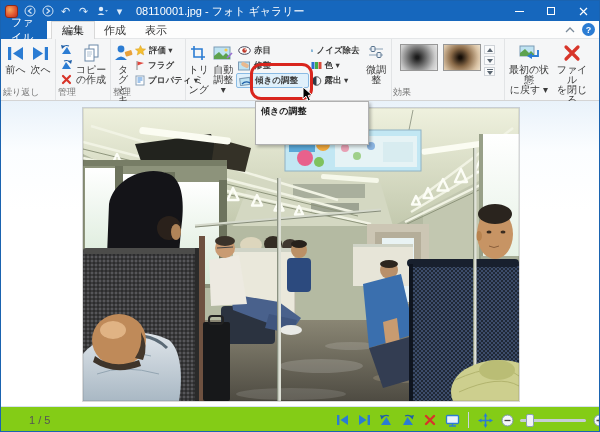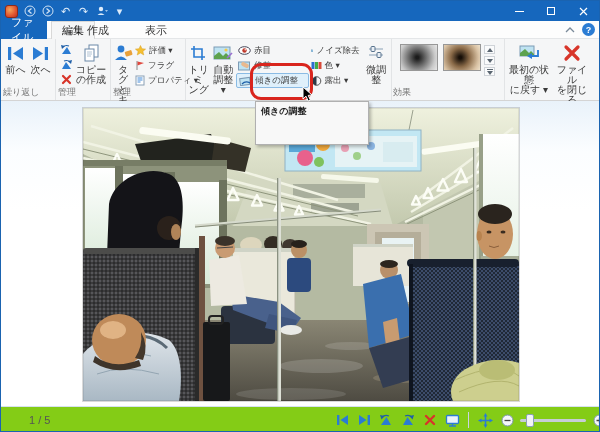--- a/index.html
+++ b/index.html
@@ -19,36 +19,36 @@
   .wbtn{width:32px;height:20px;display:flex;align-items:center;justify-content:center;}
   .glyph-min{width:9px;height:1px;background:#fff;}
   .glyph-max{width:8px;height:8px;border:1px solid #fff;}
 
   
   .tabrow{position:absolute;left:0;top:20px;width:100%;height:18px;background:#fdfdfd;border-bottom:1px solid #e4e6e8;}
   .tab{position:absolute;top:0;height:18px;display:flex;align-items:center;justify-content:center;
        font-size:11px;color:#333;padding:0 10px;}
   .tab-file{left:0;background:#1667bd;color:#fff;width:46px;}
   .tab-edit{left:50px;background:#f5f6f7;border:1px solid #d8d8d8;border-bottom:none;color:#1a1a1a;font-family:Liberation Mono, monospace;}
-  .tab-create{left:76px;}
+  .tab-create{left:93px;}
   .tab-view{left:134px;}
   .tabrow-right{position:absolute;right:4px;top:2px;display:flex;align-items:center;gap:6px;}
   .chev{width:13px;height:13px;display:flex;align-items:center;justify-content:center;}
   .helpbtn{width:13px;height:13px;border-radius:50%;background:#2b7cd3;color:#fff;font-size:9px;font-weight:bold;
            display:flex;align-items:center;justify-content:center;}
 
   
   .ribbon{position:absolute;left:0;top:38px;width:100%;height:62px;background:#f5f6f7;border-bottom:1px solid #d4d4d4;}
   .rg{position:absolute;top:0;height:61px;border-right:1px solid #e2e4e6;}
   .gc{display:flex;align-items:flex-start;padding-top:2px;}
   .gl{position:absolute;bottom:1px;left:0;right:0;text-align:left;font-size:9px;color:#777;white-space:nowrap;}
   .bb{display:flex;flex-direction:column;align-items:center;font-size:10px;line-height:10px;color:#3a3a3a;
       text-align:center;white-space:pre-line;}
   .bb .ic{height:24px;display:flex;align-items:center;justify-content:center;}
-  .scol{display:flex;flex-direction:column;}
+  .scol{display:flex;flex-direction:column;font-weight:bold;}
   .srow{display:flex;align-items:center;gap:3px;height:15px;font-size:8.5px;color:#3a3a3a;padding:0 2px;white-space:nowrap;}
   .srow.hover{background:#dff0fb;border:1px solid #8abbe4;border-radius:2px;}
   .icon-btn{width:16px;height:15px;display:flex;align-items:center;justify-content:center;}
   .thumb{width:38px;height:27px;border:1px solid #979797;margin-top:3px;}
   .th1{background:radial-gradient(circle at 45% 50%,#1c1c1c 6%,#6e6e6e 38%,#c9c9c9 75%,#e8e8e8 100%);}
   .th2{background:radial-gradient(circle at 45% 50%,#170f08 6%,#8a6a48 40%,#d9c2a4 78%,#efe2cc 100%);}
   .arrcol{display:flex;flex-direction:column;gap:2px;margin:4px 0 0 3px;}
   .arrbtn{width:11px;height:9px;border:1px solid #cfd3d8;background:#fafbfc;display:flex;align-items:center;justify-content:center;}
   .tup{width:0;height:0;border-left:3px solid transparent;border-right:3px solid transparent;border-bottom:4px solid #5a6570;}
   .tdn{width:0;height:0;border-left:3px solid transparent;border-right:3px solid transparent;border-top:4px solid #5a6570;}
@@ -101,20 +101,21 @@
       <span class="qbtn">↷</span>
       <span class="qbtn">
         <svg width="12" height="12" viewBox="0 0 12 12">
             <circle cx="5" cy="4" r="2.2" fill="#dcebfa"></circle>
             <path d="M1.5,10 Q5,6.5 8.5,10 Z" fill="#dcebfa"></path>
             <path d="M9,5 l3,0 l-1.5,2 z" fill="#9cc4ea"></path>
           </svg>
       </span>
       <span class="qbtn">▾</span>
     </div>
+    <span class="ttext">08110001.jpg - フォト ギャラリー</span>
     <div class="winbtns">
       <div class="wbtn">
           <div class="glyph-min"></div>
         </div>
       <div class="wbtn">
           <div class="glyph-max"></div>
         </div>
       <div class="wbtn">
         <svg width="9" height="9" viewBox="0 0 9 9">
             <path d="M1,1 L8,8 M8,1 L1,8" stroke="#fff" stroke-width="1.2"></path>

